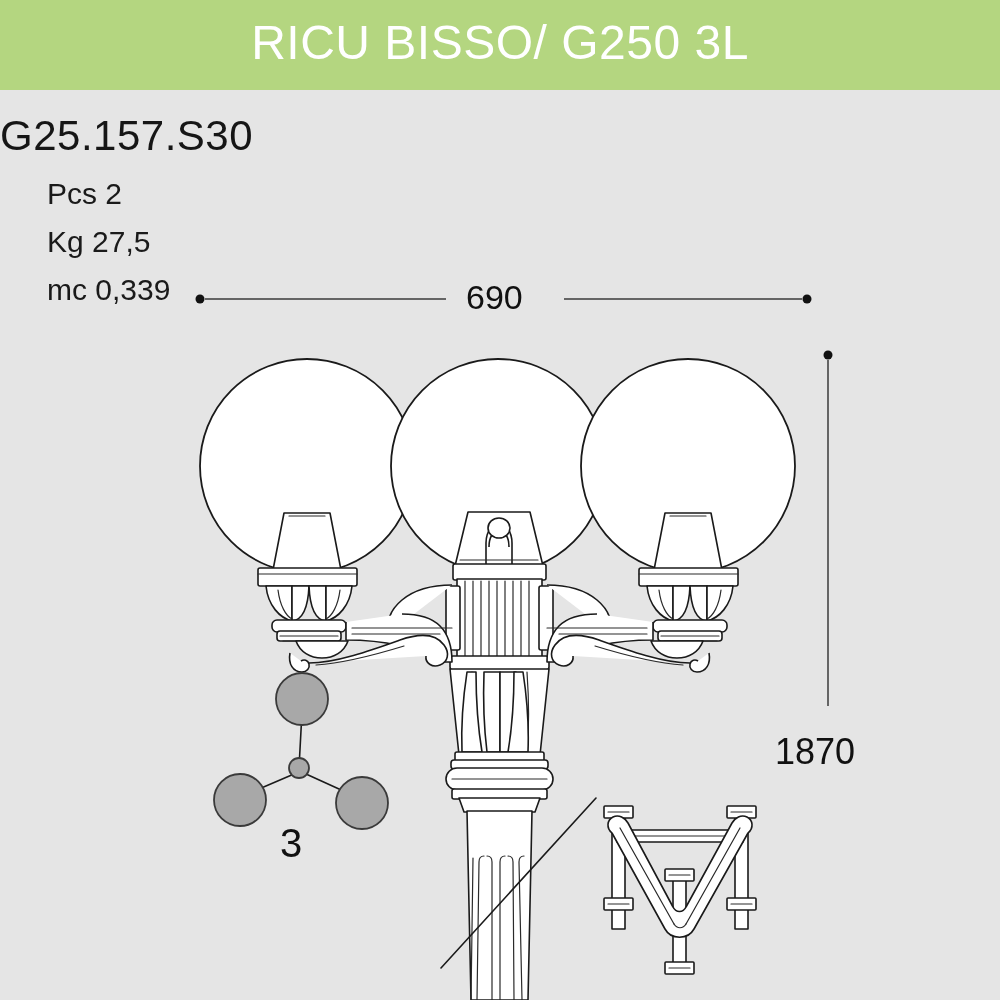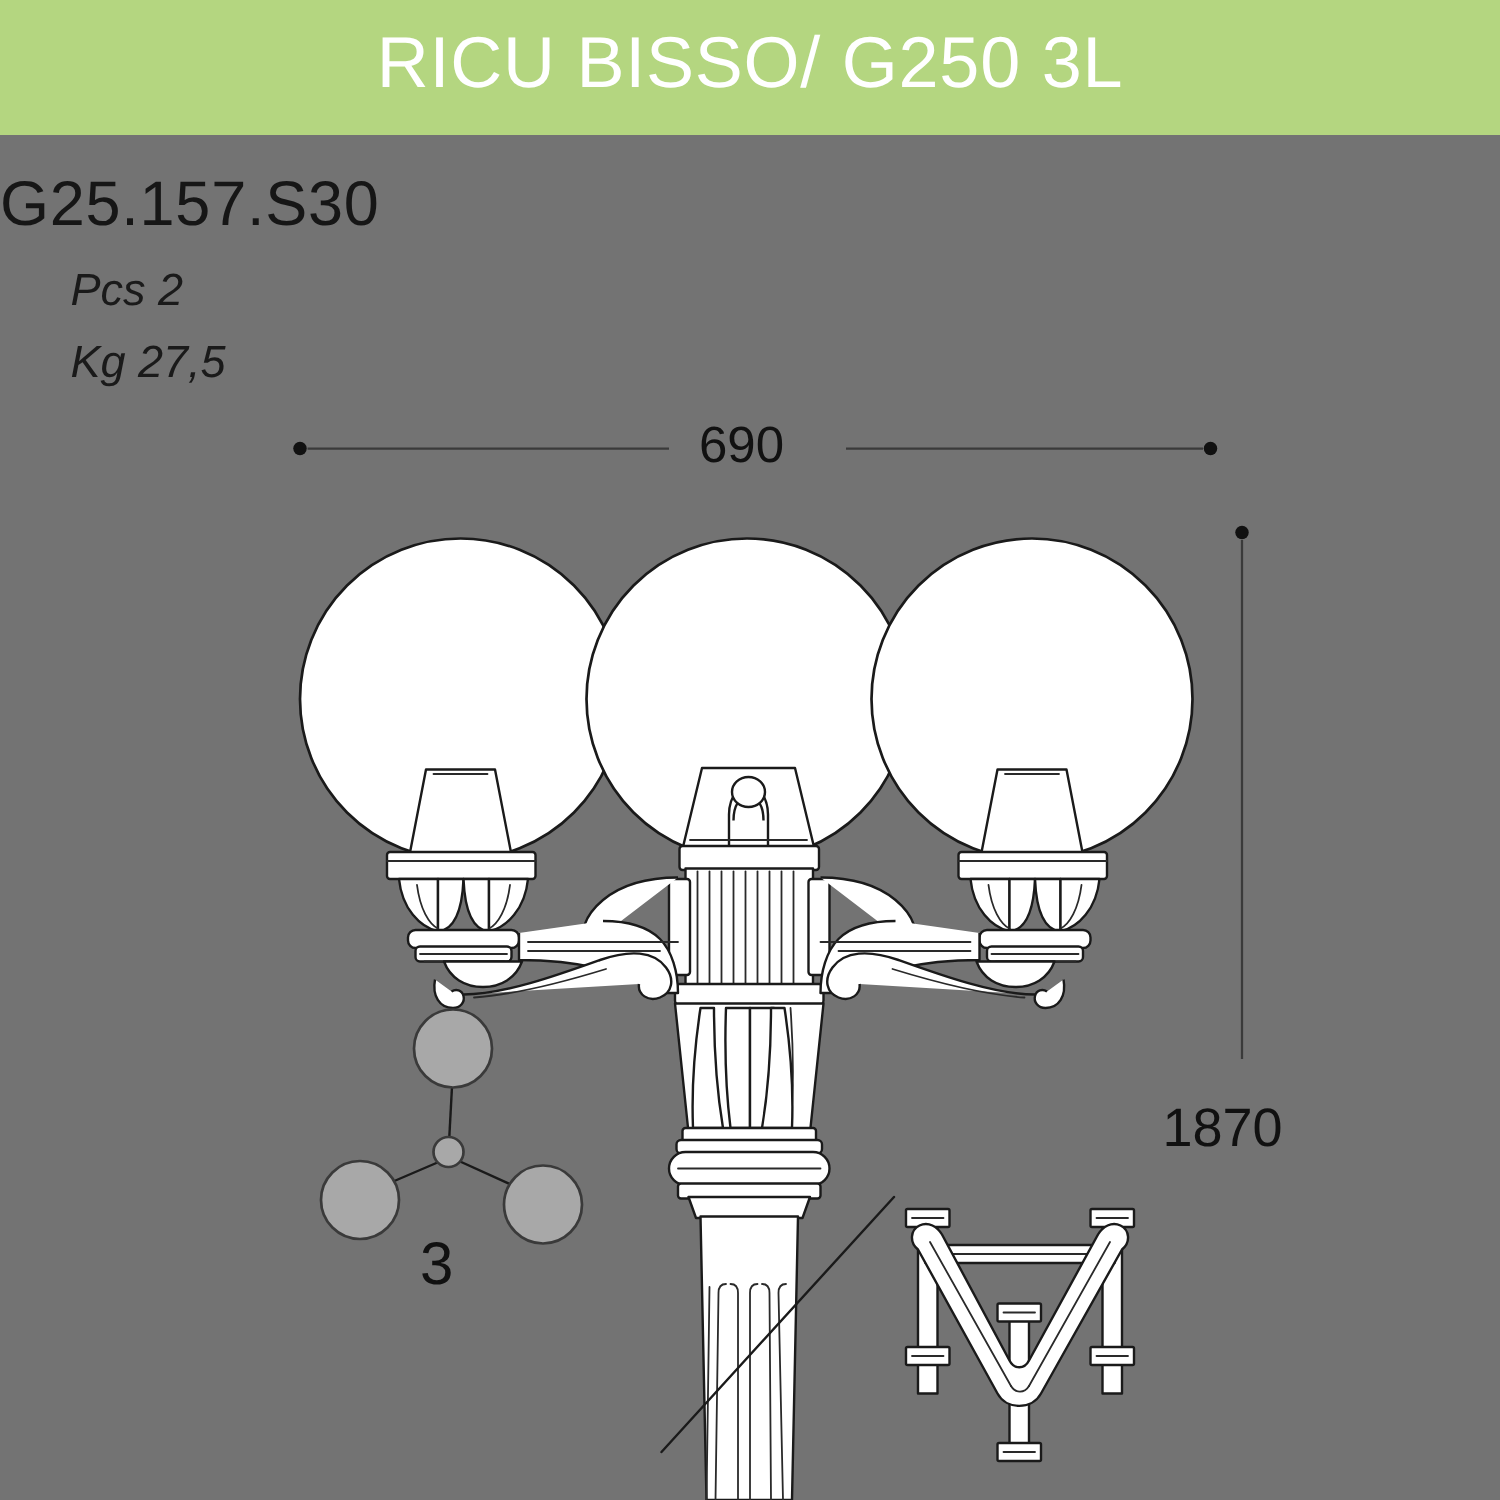--- a/index.html
+++ b/index.html
@@ -9,21 +9,21 @@
     background: #ffffff;
   }
   body {
     font-family: "Liberation Sans", sans-serif;
     -webkit-font-smoothing: antialiased;
   }
   #page {
     position: relative;
     width: 1000px;
     height: 1000px;
-    background: #737373;
+    background: #e5e5e5;
     overflow: hidden;
   }
 
   
   #header-band {
     position: absolute;
     left: 0;
     top: 0;
     width: 1000px;
     height: 90px;
@@ -63,21 +63,20 @@
     position: absolute;
     left: 47px;
     top: 170px;
     font-size: 30px;
     color: #1a1a1a;
     line-height: 48px;
     font-family: "Liberation Sans", sans-serif;
   }
   #spec-list .spec-row {
     white-space: nowrap;
-    font-style: italic;
   }
 
   
   .dim-label {
     position: absolute;
     font-size: 34px;
     color: #111111;
     font-family: "Liberation Sans", sans-serif;
     white-space: nowrap;
   }
@@ -158,20 +157,21 @@
 
   <div id="header-band">
     <div id="header-title">RICU BISSO/ G250 3L</div>
   </div>
 
   <div id="product-code">G25.157.S30</div>
 
   <div id="spec-list">
     <div class="spec-row">Pcs 2</div>
     <div class="spec-row">Kg 27,5</div>
+    <div class="spec-row">mc 0,339</div>
   </div>
 
   <div class="dim-label" id="dim-width-label">690</div>
 
   <div class="dim-label" id="dim-height-label">1870</div>
 
   <div class="dim-label" id="dim-diameter-label">Ø 250</div>
 
   <div id="arrangement-count-label">3</div>
 

